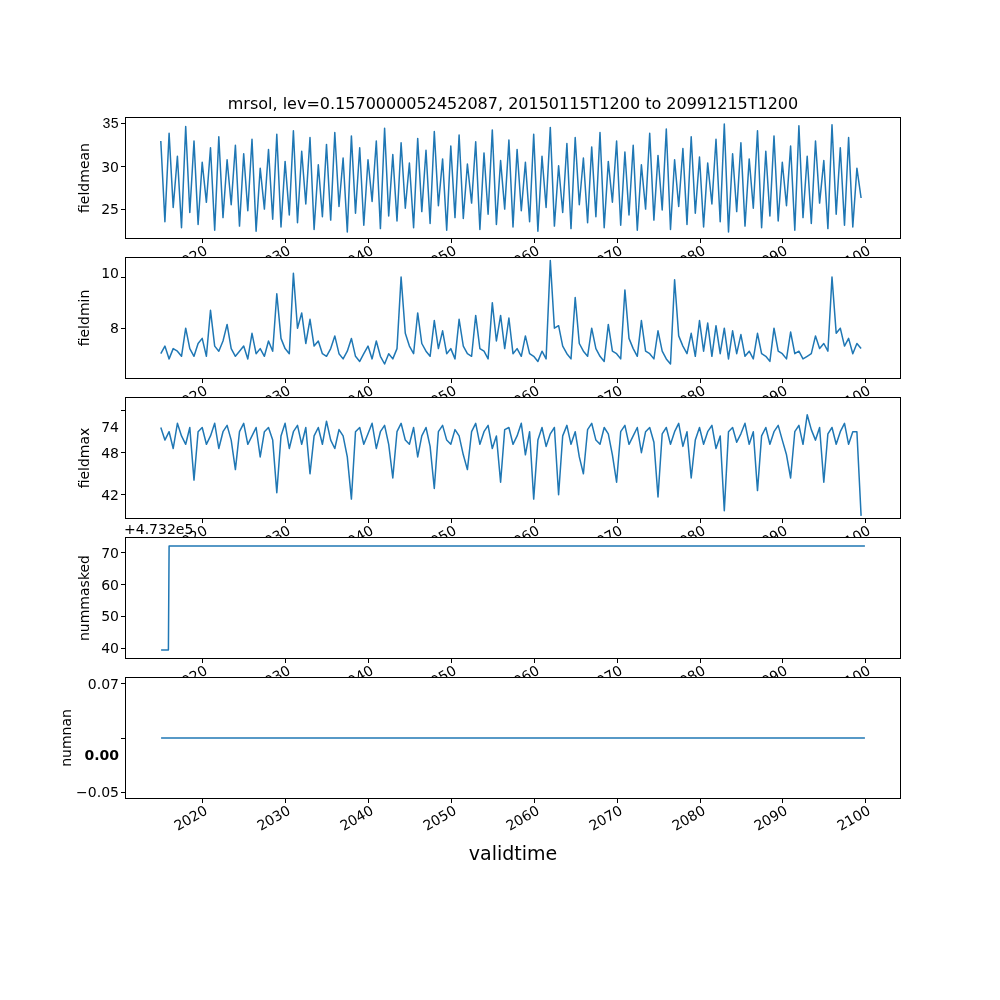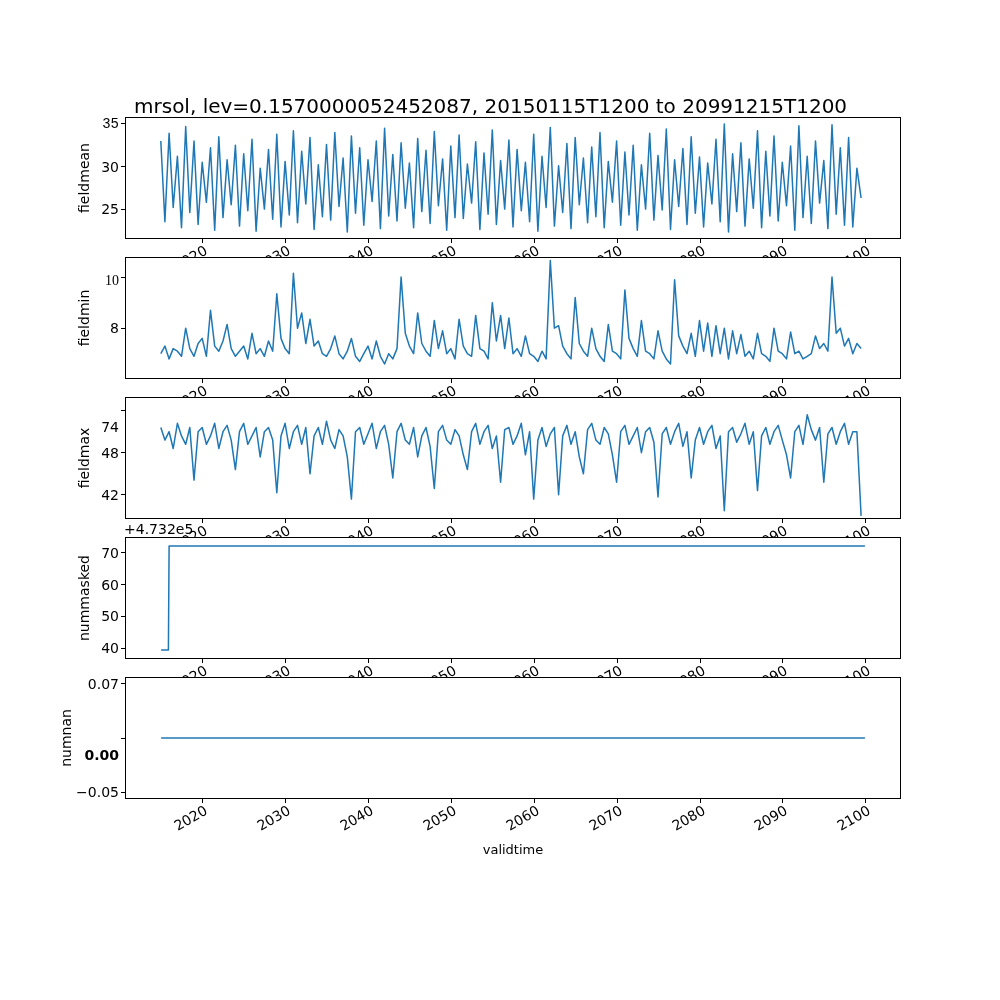--- a/index.html
+++ b/index.html
@@ -1,20 +1,20 @@
 <!DOCTYPE html>
 <html><head>
 <meta charset="utf-8">
 <style>
   html,body{margin:0;padding:0;background:#fff;}
   #figure{position:relative;width:1000px;height:1000px;background:#ffffff;overflow:hidden;
           font-family:"DejaVu Sans","Liberation Sans",sans-serif;color:#000;}
-  .title{position:absolute;left:134px;width:774px;top:94px;text-align:left;
-         font-size:20px;white-space:nowrap;}
-  .xlabel{position:absolute;left:126px;width:774px;top:842px;text-align:center;font-size:13px;}
+  .title{position:absolute;left:126px;width:774px;top:94px;text-align:center;
+         font-size:16px;white-space:nowrap;}
+  .xlabel{position:absolute;left:126px;width:774px;top:842px;text-align:center;font-size:19px;}
   .subplot{position:absolute;left:125px;width:774px;height:120px;background:#ffffff;
            border:1px solid #000;}
   .subplot svg{position:absolute;left:0;top:0;overflow:hidden;}
   .ylabel{position:absolute;width:120px;height:18px;line-height:18px;text-align:center;
           font-size:14px;transform:rotate(-90deg);top:51px;}
   .ytick-label{position:absolute;width:54px;left:-61px;height:18px;line-height:18px;
                text-align:right;font-size:14px;}
   .xtick-label{position:absolute;width:44px;top:124px;height:17px;line-height:17px;
                text-align:right;font-size:14px;transform-origin:100% 0;
                transform:rotate(-30deg);white-space:nowrap;}
@@ -60,21 +60,21 @@
     </div>
 
   <div class="subplot" style="top: 257px;">
     <div class="ylabel" style="left:-102px;">fieldmin</div>
     <svg width="774" height="120" viewBox="0 0 774 120">
       <polyline fill="none" stroke-width="1.5" stroke-linejoin="round" stroke="#1f77b4" points="34.8,95.7 38.9,88.1 43.1,100.9 47.2,90.6 51.4,93.2 55.5,98.3 59.7,70.2 63.8,90.6 68.0,98.3 72.1,85.5 76.2,80.4 80.4,98.3 84.5,52.3 88.7,88.1 92.8,93.2 97.0,83.0 101.1,66.4 105.2,90.6 109.4,98.3 113.5,93.2 117.7,88.1 121.8,100.9 126.0,75.3 130.1,95.7 134.2,90.6 138.4,98.3 142.5,83.0 146.7,93.2 150.8,35.7 155.0,80.4 159.1,90.6 163.3,95.7 167.4,15.3 171.5,70.2 175.7,54.9 179.8,85.5 184.0,61.3 188.1,88.1 192.3,83.0 196.4,95.7 200.5,98.3 204.7,90.6 208.8,77.9 213.0,95.7 217.1,100.9 221.3,93.2 225.4,80.4 229.5,98.3 233.7,103.4 237.8,95.7 242.0,88.1 246.1,100.9 250.3,83.0 254.4,98.3 258.6,106.0 262.7,95.7 266.8,100.9 271.0,90.6 275.1,19.1 279.3,75.3 283.4,88.1 287.6,95.7 291.7,54.9 295.8,85.5 300.0,93.2 304.1,98.3 308.3,62.6 312.4,90.6 316.6,72.8 320.7,95.7 324.8,90.6 329.0,100.9 333.1,61.3 337.3,88.1 341.4,95.7 345.6,98.3 349.7,57.4 353.9,90.6 358.0,93.2 362.1,100.9 366.3,44.7 370.4,83.0 374.6,57.4 378.7,90.6 382.9,60.0 387.0,95.7 391.1,90.6 395.3,98.3 399.4,77.9 403.6,95.7 407.7,98.3 411.9,103.4 416.0,93.2 420.1,100.9 424.3,2.6 428.4,70.2 432.6,67.7 436.7,88.1 440.9,95.7 445.0,100.9 449.2,39.6 453.3,85.5 457.4,93.2 461.6,98.3 465.7,70.2 469.9,90.6 474.0,98.3 478.2,103.4 482.3,66.4 486.4,93.2 490.6,95.7 494.7,100.9 498.9,31.9 503.0,80.4 507.2,90.6 511.3,98.3 515.4,62.6 519.6,93.2 523.7,95.7 527.9,100.9 532.0,72.8 536.2,93.2 540.3,100.9 544.5,106.0 548.6,21.7 552.7,77.9 556.9,88.1 561.0,95.7 565.2,75.3 569.3,98.3 573.5,62.6 577.6,93.2 581.7,65.1 585.9,98.3 590.0,67.7 594.2,95.7 598.3,70.2 602.5,100.9 606.6,72.8 610.7,95.7 614.9,76.6 619.0,98.3 623.2,93.2 627.3,100.9 631.5,75.3 635.6,95.7 639.8,98.3 643.9,103.4 648.0,70.2 652.2,93.2 656.3,95.7 660.5,100.9 664.6,74.0 668.8,95.7 672.9,93.2 677.0,100.9 681.2,98.3 685.3,95.7 689.5,77.9 693.6,90.6 697.8,85.5 701.9,93.2 706.0,19.1 710.2,75.3 714.3,70.2 718.5,88.1 722.6,80.4 726.8,95.7 730.9,85.5 735.1,90.6"></polyline>
     </svg>
   <div class="ytick" style="top: 69.7128px;"></div>
       <div class="ytick-label" style="top: 61.2128px;">8</div>
       <div class="ytick" style="top: 18.6489px;"></div>
-      <div class="ytick-label" style="top: 14px; font-family: Liberation Serif, serif;">10</div>
+      <div class="ytick-label" style="top: 6px;">10</div>
       <div class="xtick" style="left: 76.2px;"></div>
       <div class="xtick-label" style="left: 32.2px;">2020</div>
       <div class="xtick" style="left: 159.1px;"></div>
       <div class="xtick-label" style="left: 115.1px;">2030</div>
       <div class="xtick" style="left: 242px;"></div>
       <div class="xtick-label" style="left: 198px;">2040</div>
       <div class="xtick" style="left: 324.8px;"></div>
       <div class="xtick-label" style="left: 280.8px;">2050</div>
       <div class="xtick" style="left: 407.7px;"></div>
       <div class="xtick-label" style="left: 363.7px;">2060</div>

